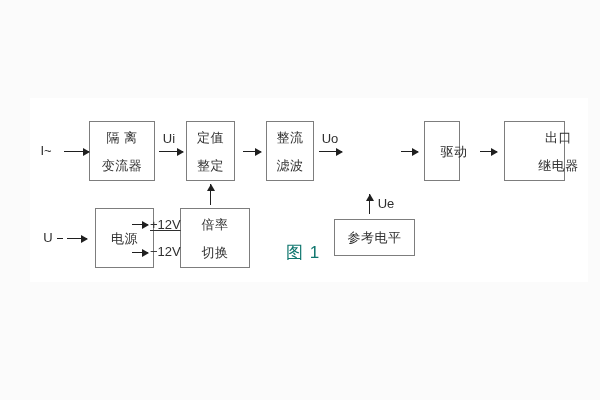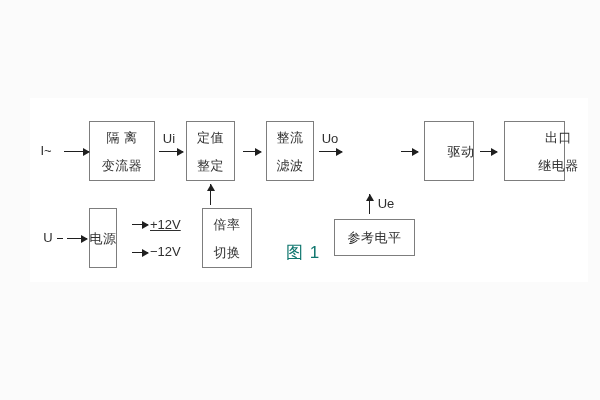--- a/index.html
+++ b/index.html
@@ -58,32 +58,32 @@
     <span class="l2">变流器</span>
   </div>
   <div class="box two row1" style="left:186px;width:49px;">
     <span class="l1">定值</span>
     <span class="l2">整定</span>
   </div>
   <div class="box two row1" style="left:266px;width:48px;">
     <span class="l1">整流</span>
     <span class="l2">滤波</span>
   </div>
-  <div class="box row1" style="left:424px;width:50px;padding-left:24px;">
+  <div class="box row1" style="left:424px;width:36px;padding-left:24px;">
     <span>驱动</span>
   </div>
   <div class="box two row1" style="left:504px;width:61px;padding-left:48px;">
     <span class="l1">出口</span>
     <span class="l2">继电器</span>
   </div>
 
-  <div class="box row2" style="left:89px;width:28px;text-align:right;">
+  <div class="box row2" style="left:95px;width:59px;text-align:right;">
     <span>电源</span>
   </div>
-  <div class="box two row2" style="left:202px;width:50px;">
+  <div class="box two row2" style="left:180px;width:70px;">
     <span class="l1">倍率</span>
     <span class="l2">切换</span>
   </div>
   <div class="box" style="left:334px;top:219px;width:81px;height:37px;">
     <span>参考电平</span>
   </div>
 
   <span class="lbl" style="left:46px;top:151px;">I~</span>
   <span class="lbl" style="left:48px;top:238px;">U</span>
 

